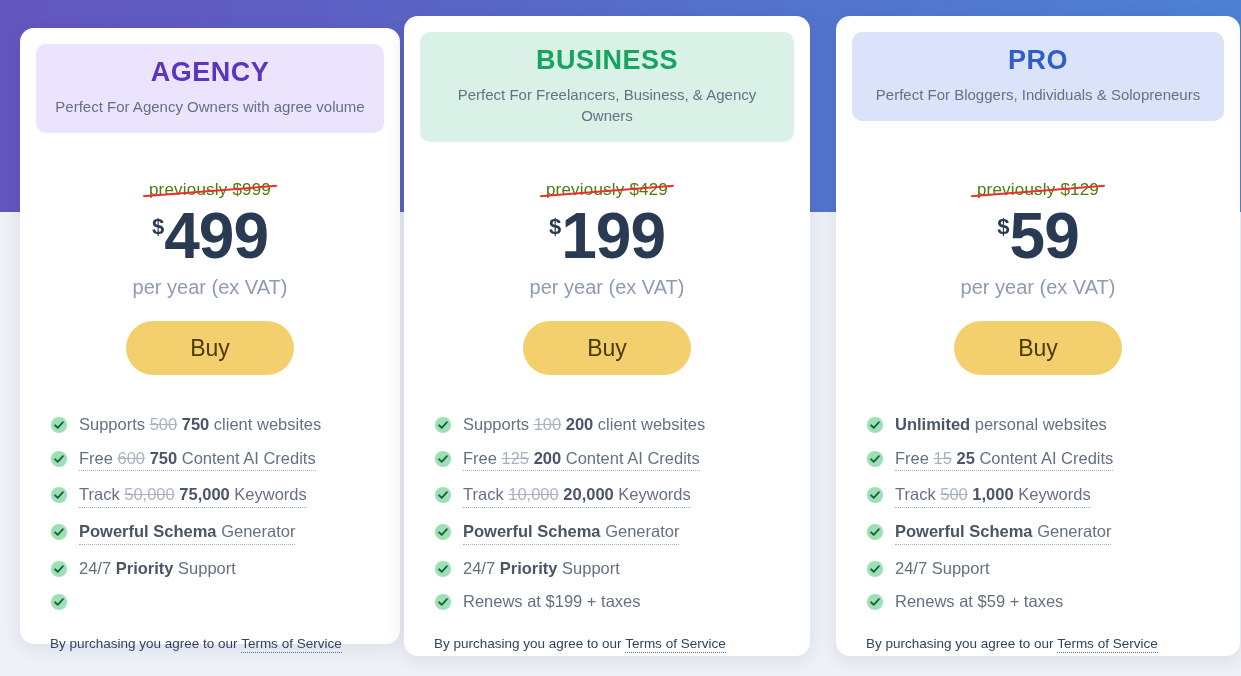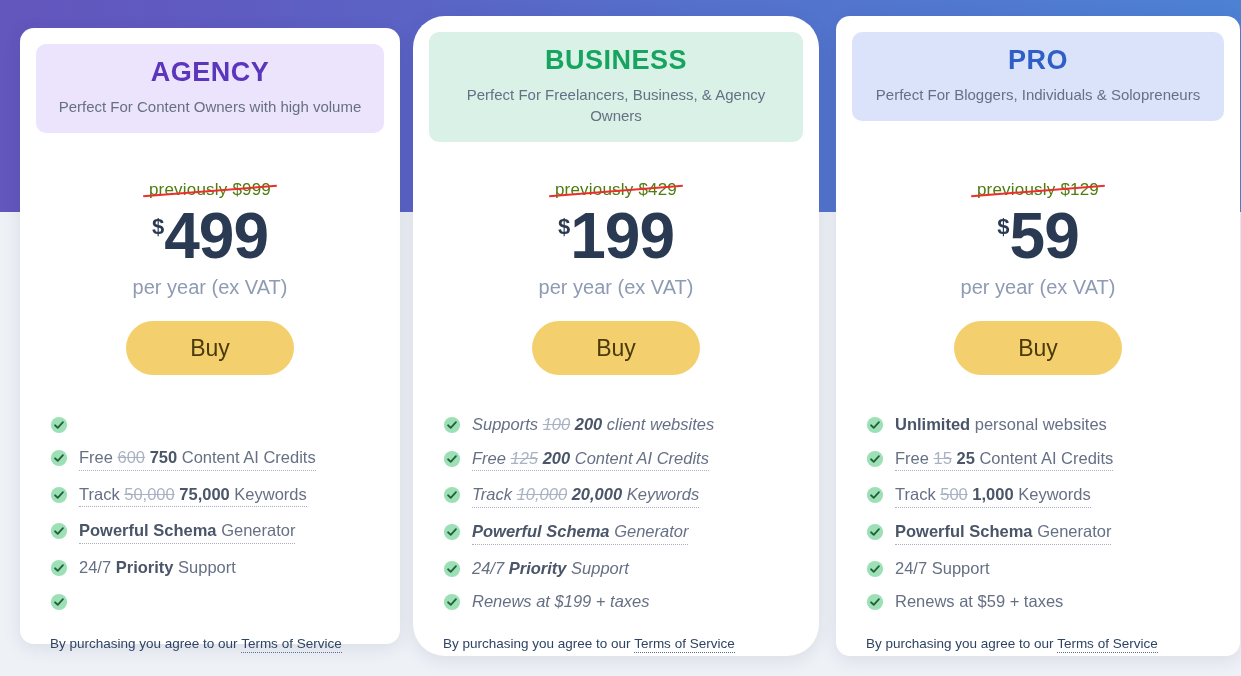--- a/index.html
+++ b/index.html
@@ -38,21 +38,21 @@
   }
 
   .card {
     position: absolute;
     background: #ffffff;
     border-radius: 14px;
     box-shadow: 0 4px 18px rgba(40, 50, 90, 0.10);
     box-sizing: border-box;
   }
   .card-agency   { left: 20px;  top: 28px; width: 380px; height: 616px; }
-  .card-business { left: 413px; top: 16px; width: 406px; height: 640px; border-radius: 32px; }
+  .card-business { left: 404px; top: 16px; width: 406px; height: 640px; }
   .card-pro      { left: 836px; top: 16px; width: 404px; height: 640px; }
 
   .card-header {
     position: absolute;
     left: 16px;
     right: 16px;
     top: 16px;
     border-radius: 10px;
     text-align: center;
     padding: 14px 12px 16px 12px;
@@ -157,21 +157,21 @@
 
   .features {
     position: absolute;
     left: 30px;
     right: 24px;
     list-style: none;
     margin: 0;
     padding: 0;
   }
   .f-agency   { top: 386px; }
-  .f-business { top: 398px; font-style: italic; }
+  .f-business { top: 398px; }
   .f-pro      { top: 398px; }
 
   .feature {
     display: flex;
     align-items: flex-start;
     margin-bottom: 13px;
     font-size: 16.5px;
     color: #667085;
     line-height: 1.25;
   }
@@ -221,21 +221,21 @@
 <body>
 
 <div id="gradient-band"></div>
 <div id="page-bg-lower"></div>
 
 <div id="cards">
 
   <div class="card card-agency">
     <div class="card-header hdr-agency">
       <div class="plan-name name-agency">AGENCY</div>
-      <div class="plan-tagline">Perfect For Content Owners with high volume</div>
+      <div class="plan-tagline">Perfect For Agency Owners with agree volume</div>
     </div>
 
     <div class="price-block pb-agency">
       <div class="previously-wrap">
         <span class="previously">previously $999</span>
         <span class="strike-line"></span>
       </div>
       <div class="price-row">
         <span class="currency">$</span><span class="amount">499</span>
       </div>
@@ -244,20 +244,21 @@
     </div>
 
     <ul class="features f-agency">
         <li class="feature">
           <span style="display: inline-flex; flex: 0 0 auto;">
             <svg class="check-icon" viewBox="0 0 20 20">
               <circle cx="10" cy="10" r="9" fill="#9de0b6"></circle>
               <path d="M5.6 10.3 L8.6 13.2 L14.4 6.9" fill="none" stroke="#22603c" stroke-width="2" stroke-linecap="round" stroke-linejoin="round"></path>
             </svg>
           </span>
+          <span class="feature-text"><span>Supports </span><span class="old">500</span> <span class="new">750</span><span> client websites</span></span>
         </li>
         <li class="feature">
           <span style="display: inline-flex; flex: 0 0 auto;">
             <svg class="check-icon" viewBox="0 0 20 20">
               <circle cx="10" cy="10" r="9" fill="#9de0b6"></circle>
               <path d="M5.6 10.3 L8.6 13.2 L14.4 6.9" fill="none" stroke="#22603c" stroke-width="2" stroke-linecap="round" stroke-linejoin="round"></path>
             </svg>
           </span>
           <span class="feature-text dotted"><span>Free </span><span class="old">600</span> <span class="new">750</span><span> Content AI Credits</span></span>
         </li>

